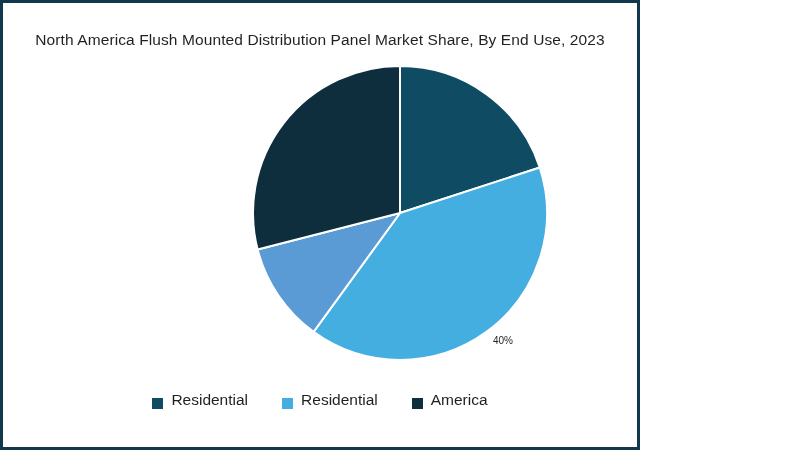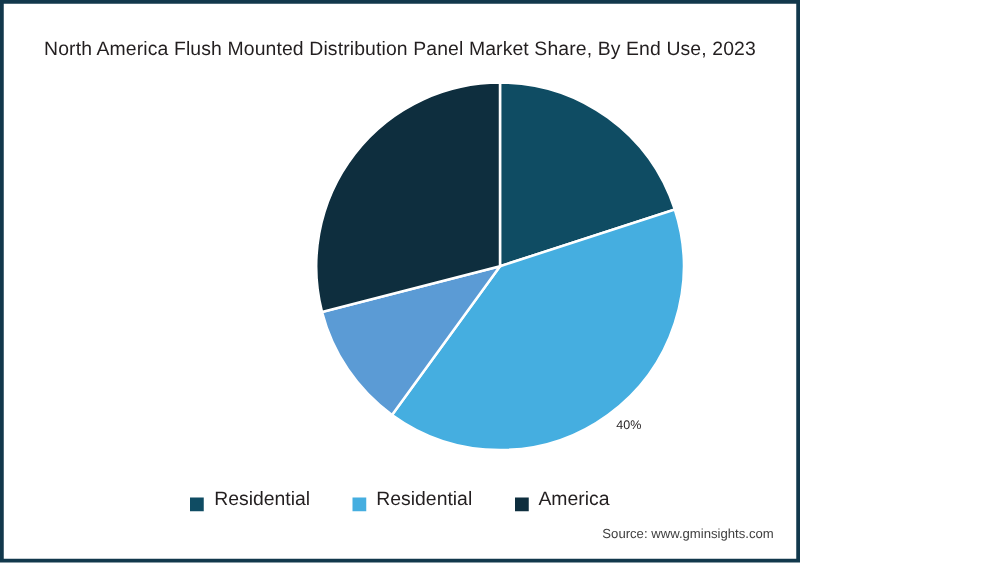--- a/index.html
+++ b/index.html
@@ -112,15 +112,14 @@
       <div class="legend-item">
         <span class="legend-swatch" style="background: rgb(69, 174, 224);"></span>
         <span class="legend-label">Residential</span>
       </div>
       <div class="legend-item">
         <span class="legend-swatch" style="background: rgb(14, 46, 62);"></span>
         <span class="legend-label">America</span>
       </div>
     </div>
 
-  <div id="source-note">Source: www.gminsights.com</div>
 
 </div>
 
 </body></html>

